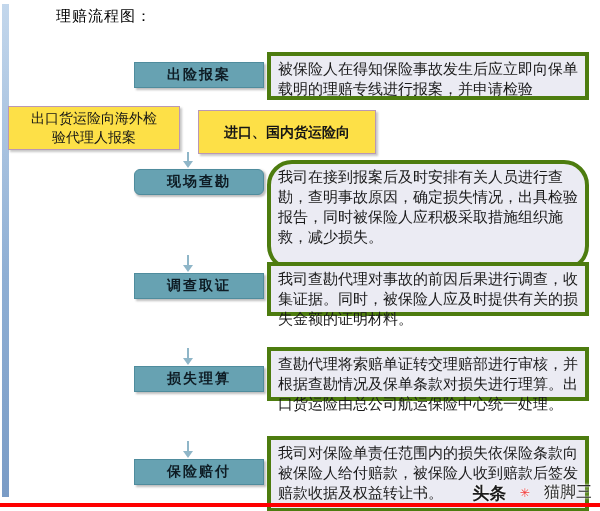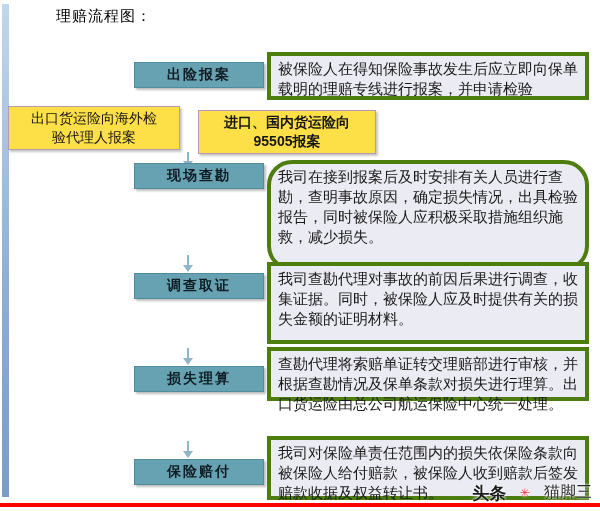--- a/index.html
+++ b/index.html
@@ -39,41 +39,41 @@
     color: #0e1c24;
     font-size: 14px;
     font-weight: 600;
     letter-spacing: 2px;
     display: flex;
     align-items: center;
     justify-content: center;
     box-shadow: 1.5px 1.5px 2px rgba(70,70,70,.35);
   }
   .step-1 { top: 62px; }
-  .step-2 { top: 163px; }
+  .step-2 { top: 169px; border-radius: 6px; }
   .step-3 { top: 273px; }
   .step-4 { top: 366px; }
   .step-5 { top: 459px; }
 
   .desc {
     position: absolute;
     left: 267px;
     width: 322px;
     background: #ebebf3;
     border: 4px solid #4d7c0f;
     color: #1a1a1a;
     font-size: 15px;
     line-height: 20px;
     padding: 3px 7px;
   }
   .desc-1 { top: 52px;  height: 48px; }
   .desc-2 { top: 160px; height: 111px; border-radius: 25px; }
-  .desc-3 { top: 262px; height: 82px; }
+  .desc-3 { top: 262px; height: 54px; }
   .desc-4 { top: 347px; height: 54px; }
-  .desc-5 { top: 436px; height: 64px; }
+  .desc-5 { top: 436px; height: 76px; }
 
   .branch {
     position: absolute;
     background: #fde047;
     border: 1px solid #ba98b4;
     color: #151515;
     font-size: 14px;
     line-height: 19px;
     display: flex;
     flex-direction: column;
@@ -138,21 +138,20 @@
     <span>出险报案</span>
   </div>
   <div class="desc desc-1">被保险人在得知保险事故发生后应立即向保单载明的理赔专线进行报案，并申请检验</div>
 
   <div class="branch branch-export">
     <span>出口货运险向海外检</span>
     <span>验代理人报案</span>
   </div>
   <div class="branch branch-import">
     <span>进口、国内货运险向</span>
-    <span>95505报案</span>
   </div>
 
   <div class="arrow arrow-1">
     <div class="stem"></div>
     <div class="head"></div>
   </div>
 
   <div class="step step-2">
     <span>现场查勘</span>
   </div>

